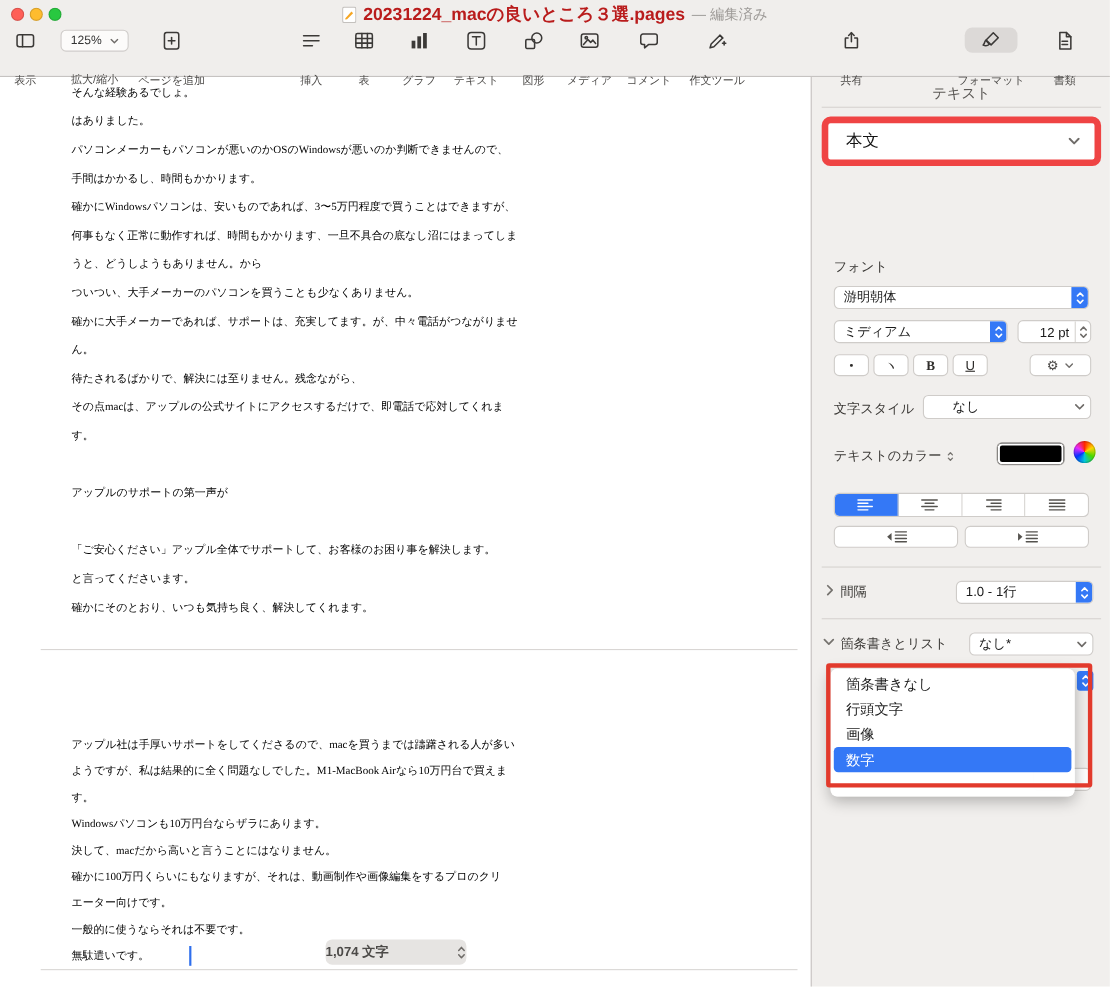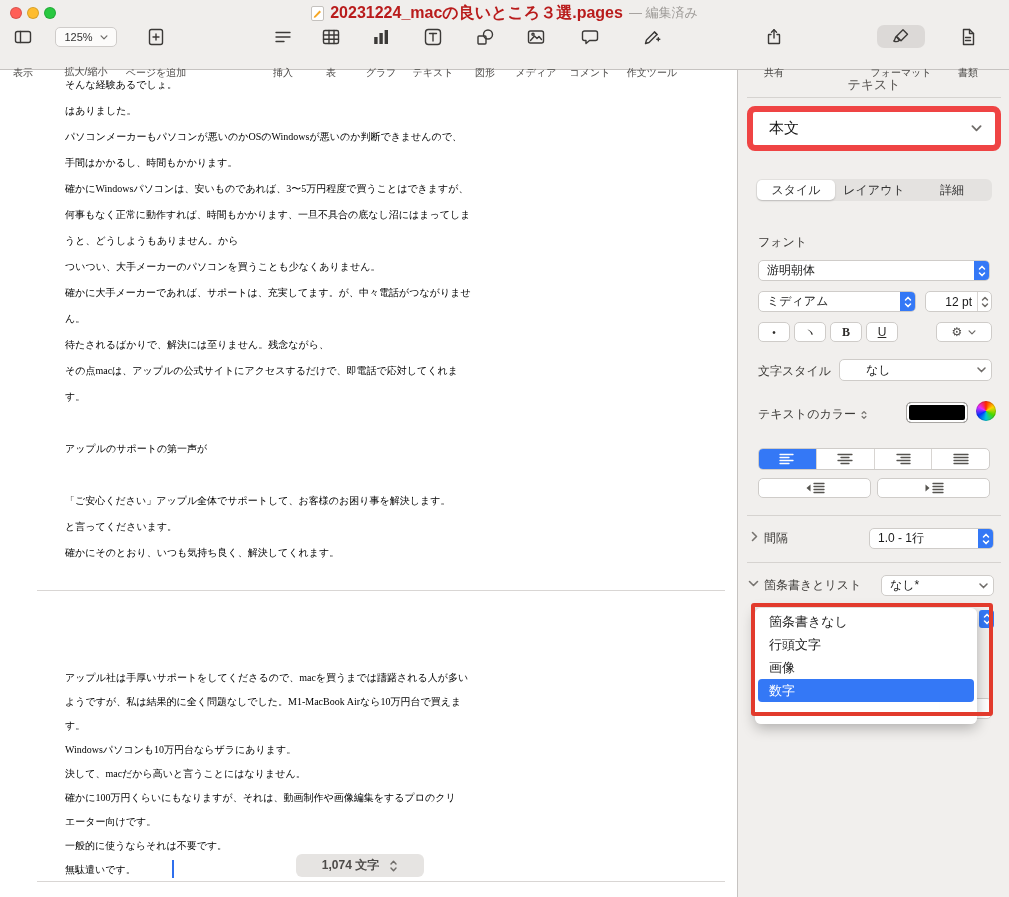--- a/index.html
+++ b/index.html
@@ -26,21 +26,21 @@
   .chevsvg{stroke:#6f6c69;fill:none;stroke-width:1.5;stroke-linecap:round;stroke-linejoin:round}
 
   
   .docarea{position:absolute;top:70px;left:0;width:737px;height:827px;background:#fff}
   .docline{height:26px;line-height:26px;font-size:10px;color:#000000;white-space:nowrap;font-family:Liberation Serif, serif}
   .page1{position:absolute;left:65px;top:2px}
   .page2{position:absolute;left:65px;top:596px}
   .page2 .docline{height:24px;line-height:24px}
   .pagesep{position:absolute;left:37px;width:688px;height:1px;background:#d9d6d4}
   .caret{position:absolute;left:172px;top:790px;width:2px;height:18px;background:#2f6fed}
-  .wc-pill{position:absolute;left:296px;top:784px;width:128px;height:23px;background:#e6e4e2;border-radius:6px;display:flex;align-items:center;justify-content:center;gap:10px}
+  .wc-pill{position:absolute;left:296px;top:784px;width:128px;height:23px;background:#e6e4e2;border-radius:6px;display:flex;align-items:center;justify-content:space-between;gap:10px}
   .wc-text{font-size:12px;color:#4c4a48;font-weight:600}
 
   
   .sidebar{position:absolute;top:70px;left:737px;width:272px;height:827px;background:#f1efed;border-left:1px solid #c6c3c1}
   .sb-header{position:absolute;top:6px;left:0;width:272px;text-align:center;font-size:13px;color:#5b5855}
   .divider{position:absolute;left:9px;width:254px;height:1px;background:#d6d3d0}
   .bodystyle-box{position:absolute;left:9px;top:36px;width:254px;height:45px;background:#fff;border:6px solid #ef4444;border-radius:8px;display:flex;align-items:center;justify-content:space-between;padding:0 13px 0 16px}
   .bodystyle-box .name{font-size:15px;color:#141414}
 
   .seg{position:absolute;left:18px;top:109px;width:236px;height:22px;background:#e4e2e0;border-radius:6px;display:flex;padding:1px}
@@ -305,25 +305,20 @@
   <div class="sb-header">テキスト</div>
   <div class="divider" style="top:27px"></div>
 
   <div class="bodystyle-box">
     <span class="name">本文</span>
     <svg class="chevsvg" width="11" height="7" viewBox="0 0 9 6">
         <path d="M1 1 L4.5 4.6 L8 1"></path>
       </svg>
   </div>
 
-  <div class="seg">
-    <div class="tab sel">スタイル</div>
-    <div class="tab">レイアウト</div>
-    <div class="tab">詳細</div>
-  </div>
 
   <div class="sb-label" style="left:20px;top:164px">フォント</div>
 
   <div class="pop" style="left:20px;top:190px;width:232px">
     <span class="val">游明朝体</span>
     <span class="stepper-blue">
         <svg width="10" height="16" viewBox="0 0 10 16">
           <path d="M2.5 6 L5 3.4 L7.5 6"></path>
           <path d="M2.5 10 L5 12.6 L7.5 10"></path>
         </svg>

